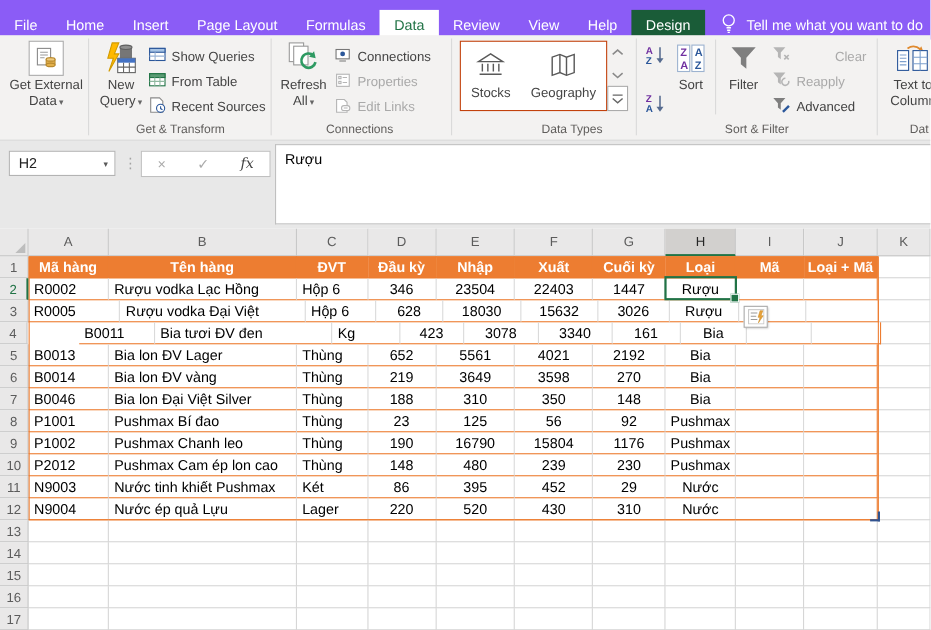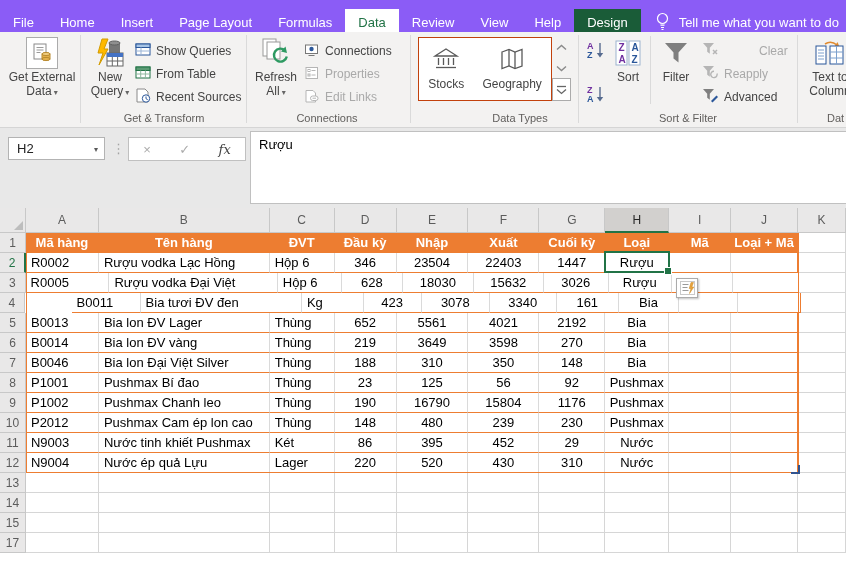--- a/index.html
+++ b/index.html
@@ -587,20 +587,34 @@
           <div class="cell" style="width: 62px;"></div>
           <div class="cell" style="width: 72px;"></div>
           <div class="cell" style="width: 71px;"></div>
           <div class="cell" style="width: 66px;"></div>
           <div class="cell" style="width: 64px;"></div>
           <div class="cell" style="width: 62px;"></div>
           <div class="cell" style="width: 67px;"></div>
           <div class="cell" style="width: 48px;"></div>
         </div>
         <div class="srow">
+          <div class="rowhdr" style="width: 26px;">16</div>
+          <div class="cell" style="width: 73px;"></div>
+          <div class="cell" style="width: 171px;"></div>
+          <div class="cell" style="width: 65px;"></div>
+          <div class="cell" style="width: 62px;"></div>
+          <div class="cell" style="width: 72px;"></div>
+          <div class="cell" style="width: 71px;"></div>
+          <div class="cell" style="width: 66px;"></div>
+          <div class="cell" style="width: 64px;"></div>
+          <div class="cell" style="width: 62px;"></div>
+          <div class="cell" style="width: 67px;"></div>
+          <div class="cell" style="width: 48px;"></div>
+        </div>
+        <div class="srow">
           <div class="rowhdr" style="width: 26px;">17</div>
           <div class="cell" style="width: 73px;"></div>
           <div class="cell" style="width: 171px;"></div>
           <div class="cell" style="width: 65px;"></div>
           <div class="cell" style="width: 62px;"></div>
           <div class="cell" style="width: 72px;"></div>
           <div class="cell" style="width: 71px;"></div>
           <div class="cell" style="width: 66px;"></div>
           <div class="cell" style="width: 64px;"></div>
           <div class="cell" style="width: 62px;"></div>

